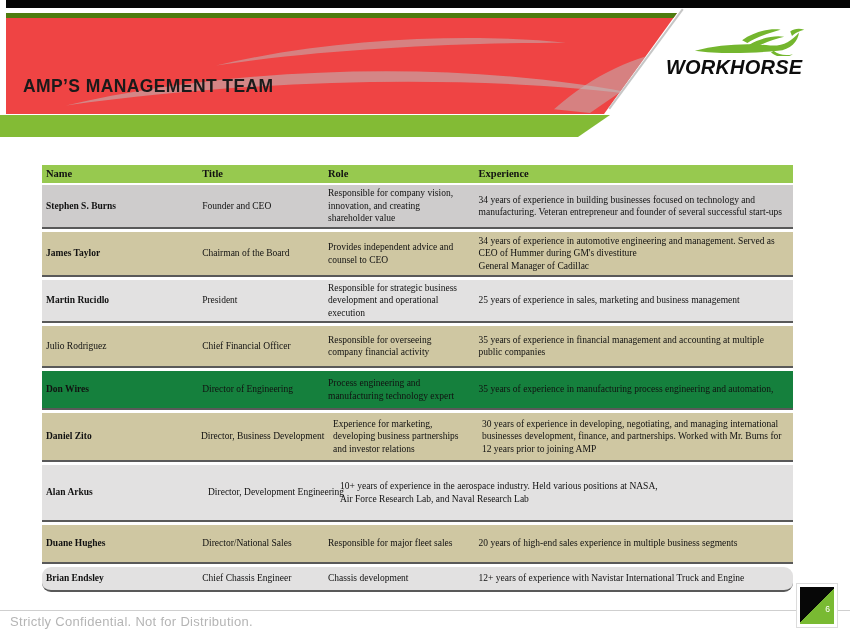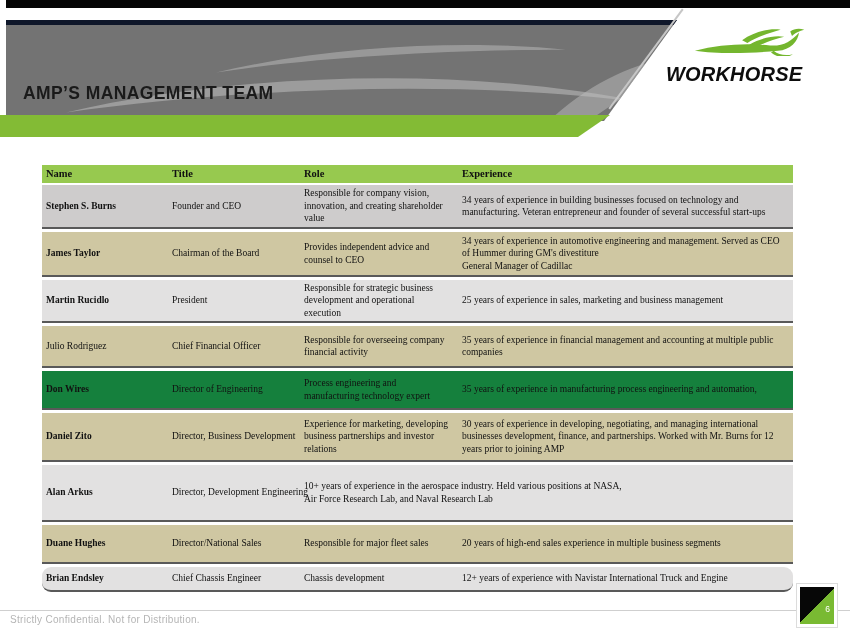--- a/index.html
+++ b/index.html
@@ -3,64 +3,64 @@
 <meta charset="utf-8">
 <style>
   html,body{margin:0;padding:0;background:#f2f2f2;}
   .slide{
     position:relative;width:850px;height:637px;background:#ffffff;overflow:hidden;
     font-family:"Liberation Sans","DejaVu Sans",sans-serif;color:#111;
   }
   
   .top-bar{position:absolute;left:6px;top:0;width:844px;height:8px;background:#050505;}
   .header-gray{
-    position:absolute;left:6px;top:20px;width:700px;height:101px;
-    background:#737373;border-top:5px solid #0f172a;box-sizing:border-box;
+    position:absolute;left:6px;top:13px;width:700px;height:101px;
+    background:#ef4444;border-top:5px solid #4d7c0f;box-sizing:border-box;
     clip-path:polygon(0 0,671px 0,598px 100%,0 100%);
   }
   .header-watermark{position:absolute;left:0;top:0;width:100%;height:100%;}
   .diagonal-hairline{
     position:absolute;left:645px;top:-3px;width:2px;height:124px;background:#c6c6c6;
     transform:rotate(36.4deg);
   }
   .slide-title{
     position:absolute;left:17px;top:58px;font-size:17.5px;font-weight:bold;
     letter-spacing:.4px;color:#1a1a1a;
   }
   .accent-bar{
     position:absolute;left:0;top:115px;width:612px;height:22px;background:#83bb35;
     clip-path:polygon(0 0,610px 0,578px 100%,0 100%);
   }
   
   .logo{position:absolute;left:666px;top:28px;width:150px;}
   .logo svg{display:block;margin-left:26px;}
-  .logo-text{font-size:20px;font-weight:bold;font-style:italic;color:#0d0d0d;letter-spacing:.2px;margin-top:7px;}
+  .logo-text{font-size:20px;font-weight:bold;font-style:italic;color:#0d0d0d;letter-spacing:.2px;margin-top:0;}
   
   .mgmt-table{position:absolute;left:42px;top:165px;width:751px;font-size:9.5px;line-height:1.3;font-family:Liberation Serif, serif;}
   .thead{display:flex;align-items:center;background:#97c94f;height:18px;font-weight:bold;font-size:10.5px;margin-bottom:2px;}
   .cell{box-sizing:border-box;padding:2px 8px 2px 4px;}
   .c-name{width:126px;font-weight:bold;white-space:nowrap;}
   .c-name.normal{font-weight:normal;}
-  .c-title{width:132px;white-space:nowrap;}
+  .c-title{width:132px;white-space:nowrap;margin-left:36px;}
   .c-role{width:158px;}
   .c-exp{width:335px;white-space:pre-line;}
   .thead .cell{font-weight:bold;white-space:nowrap;}
   .trow{display:flex;align-items:center;border-bottom:2px solid #595959;margin-bottom:3px;}
   #table-body .trow:nth-child(1){min-height:42px;}
   #table-body .trow:nth-child(2){min-height:43px;}
   #table-body .trow:nth-child(3){min-height:41px;}
   #table-body .trow:nth-child(4){min-height:40px;}
   #table-body .trow:nth-child(5){min-height:37px;}
   #table-body .trow:nth-child(6){min-height:47px;}
   #table-body .trow:nth-child(7){min-height:55px;}
   #table-body .trow:nth-child(8){min-height:37px;}
   #table-body .trow:nth-child(9){min-height:23px;}
   
   .footer-divider{position:absolute;left:0;top:610px;width:850px;height:1px;background:#cfcfcf;}
-  .footer-note{position:absolute;left:10px;top:614px;font-size:10px;color:#b5b5b5;letter-spacing:.3px;}
+  .footer-note{position:absolute;left:10px;top:614px;font-size:13px;color:#b5b5b5;letter-spacing:.3px;}
   .page-badge{
     position:absolute;left:796px;top:583px;width:42px;height:45px;background:#fff;
     border:1px solid #dcdcdc;box-sizing:border-box;padding:3px;
   }
   .badge-inner{
     position:relative;width:100%;height:100%;
     background:linear-gradient(135deg,#070707 49.6%,#79ba32 50.4%);
   }
   .badge-num{position:absolute;right:4px;bottom:10px;color:#fff;font-size:8.5px;}
 </style>

